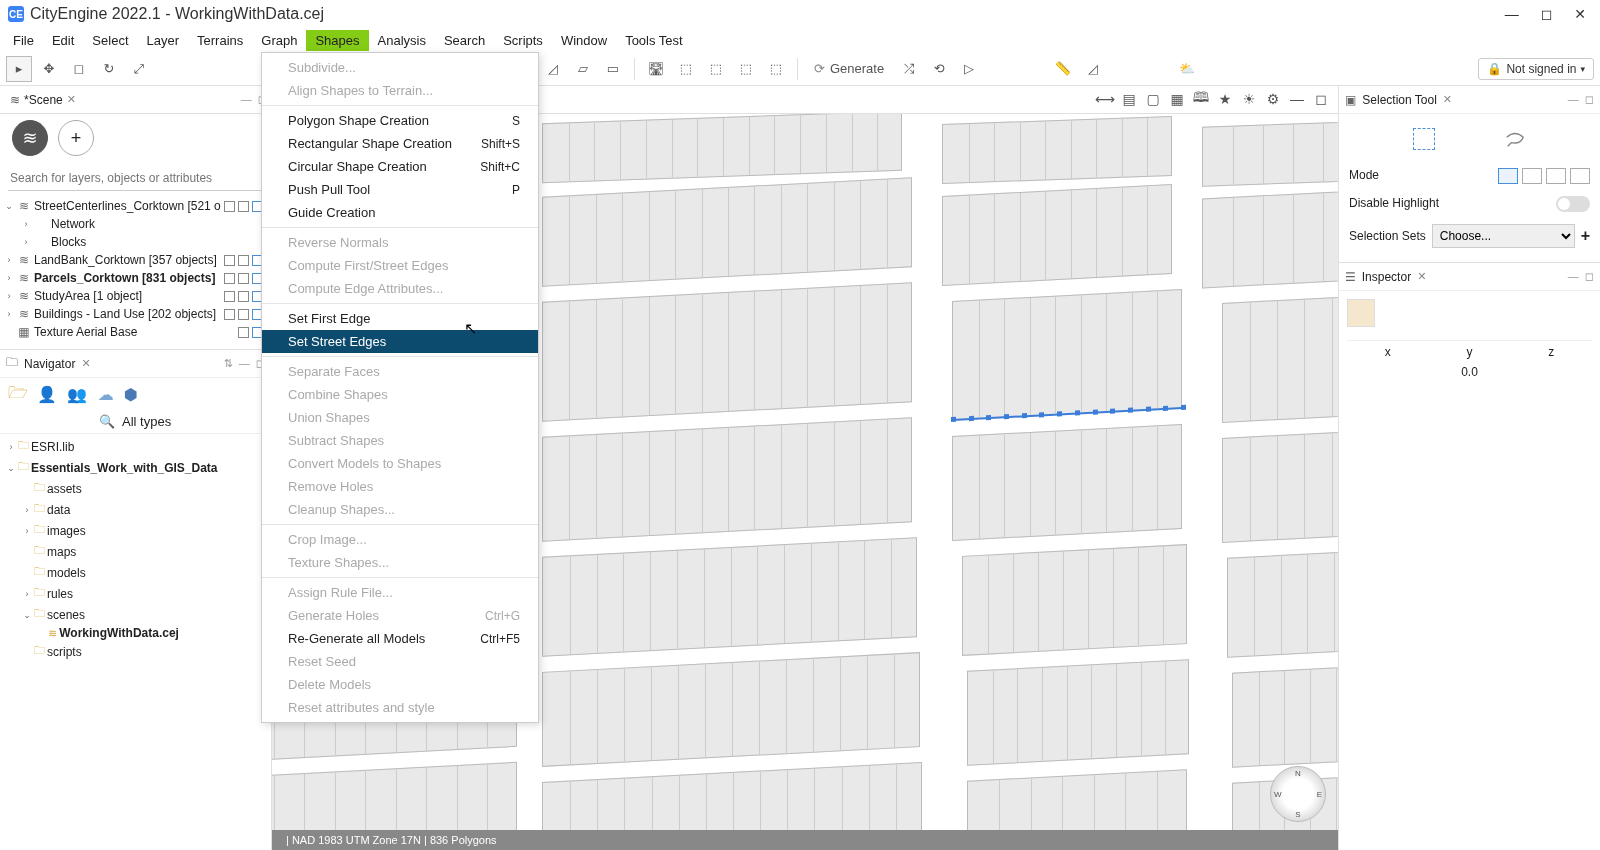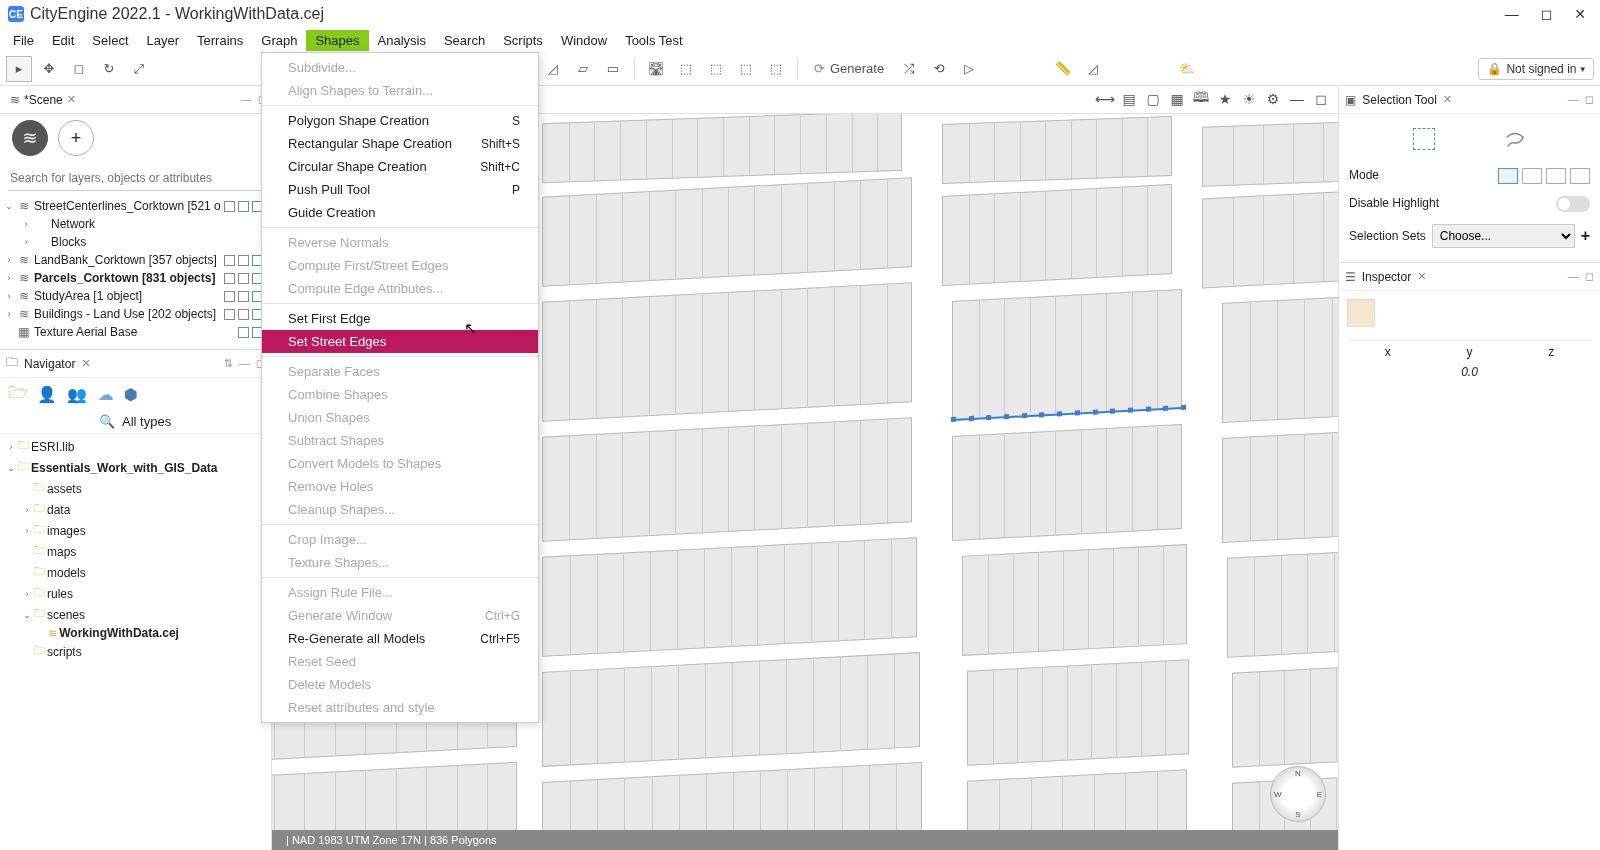--- a/index.html
+++ b/index.html
@@ -107,27 +107,27 @@
 .sel-sets { display:flex; align-items:center; gap:6px; padding:6px 0;}
 .sel-sets select { flex:1; padding:3px; border:1px solid #ccc; font-size:12px;}
 .plus { font-size:16px; font-weight:bold;}
 
 .inspector { border-top:1px solid #e0e0e0; flex:1;}
 .insp-body { padding:8px;}
 .insp-thumb { width:28px; height:28px; background:#f5e6ce; border:1px solid #ddd; display:inline-block;}
 .coord-row { display:flex; border-top:1px solid #eee; margin-top:10px;}
 .coord-cell { flex:1; text-align:center; padding:4px; font-size:12px;}
 .coord-row2 { display:flex;}
-.coord-row2 .coord-cell { padding:2px;font-style:italic;}
+.coord-row2 .coord-cell { padding:2px;}
 
 
 .dropdown { position:absolute; left:261px; top:52px; width:278px; background:#fff; border:1px solid #ccc; box-shadow:2px 2px 8px rgba(0,0,0,0.15); z-index:1000; padding:3px 0;}
 .dd-item { display:flex; align-items:center; padding:4px 18px 4px 26px; font-size:13px;}
 .dd-item.disabled { color:#aaa;}
-.dd-item.highlighted { background:#be185d; color:#fff;}
+.dd-item.highlighted { background:#0c4a6e; color:#fff;}
 .dd-item .shortcut { margin-left:auto; font-size:12px;}
 .dd-sep { height:1px; background:#e5e5e5; margin:3px 0;}
 .cursor { position:absolute; left:464px; top:319px; z-index:1001; font-size:16px; color:#000; pointer-events:none;}
 
 .generate-btn { display:flex; align-items:center; gap:5px; padding:3px 8px; color:#555; font-size:13px;}
 .generate-btn .gico { color:#888;}
 </style>
 </head>
 <body>
 
@@ -840,21 +840,21 @@
       <span>Crop Image...</span>
     </div>
     <div class="dd-item disabled">
       <span>Texture Shapes...</span>
     </div>
     <div class="dd-sep"></div>
     <div class="dd-item disabled">
       <span>Assign Rule File...</span>
     </div>
     <div class="dd-item disabled">
-      <span>Generate Window</span>
+      <span>Generate Holes</span>
       <span class="shortcut">Ctrl+G</span>
     </div>
     <div class="dd-item">
       <span>Re-Generate all Models</span>
       <span class="shortcut">Ctrl+F5</span>
     </div>
     <div class="dd-item disabled">
       <span>Reset Seed</span>
     </div>
     <div class="dd-item disabled">

